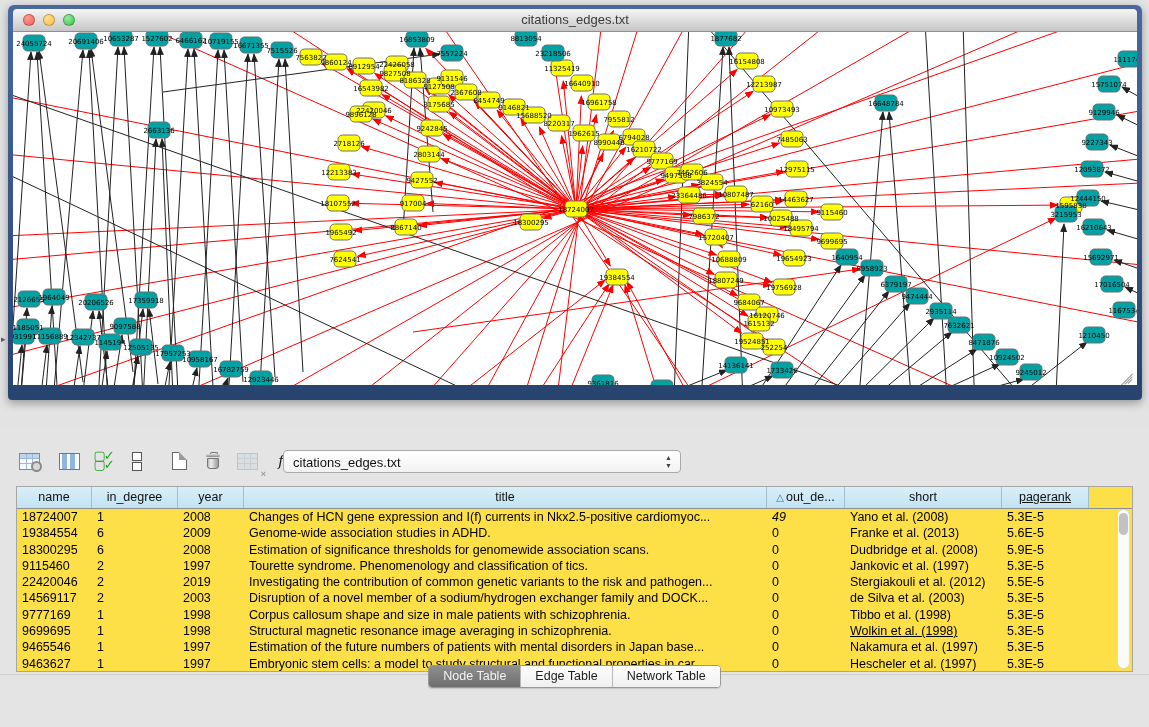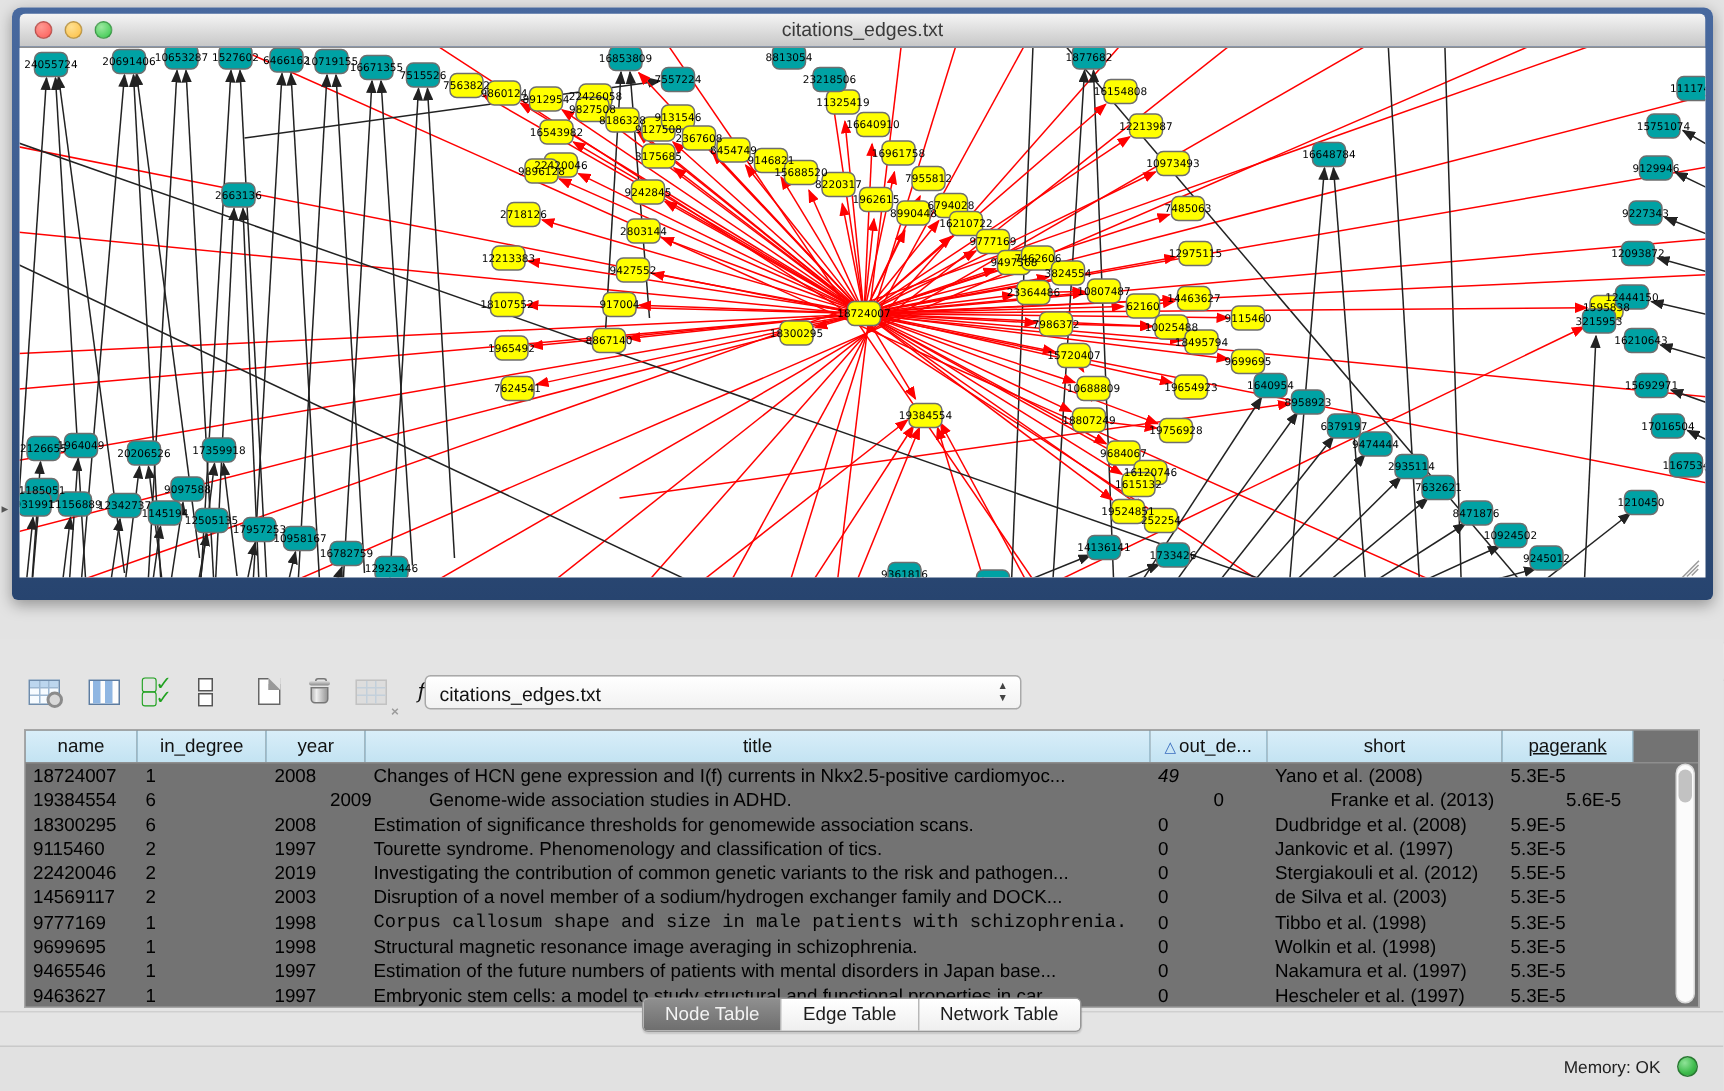--- a/index.html
+++ b/index.html
@@ -82,21 +82,21 @@
   .combo{
     position:absolute;left:283px;top:24px;width:398px;height:23px;
     background:linear-gradient(#ffffff,#f2f2f2);
     border:1px solid #a9a9a9;border-radius:4px;box-sizing:border-box;
   }
   .combo-text{position:absolute;left:9px;top:4px;font-size:13px;color:#111;}
   .combo-arrows{position:absolute;right:8px;top:3px;font-size:7px;color:#444;line-height:8px;text-align:center;}
   
   .table-wrap{
     position:absolute;left:16px;top:60px;width:1117px;height:186px;
-    background:#737373;border:1px solid #a6a6a6;box-sizing:border-box;overflow:hidden;
+    background:#fde047;border:1px solid #a6a6a6;box-sizing:border-box;overflow:hidden;
   }
   .thead{display:flex;height:21px;border-bottom:1px solid #8e8e8e;}
   .th{
     background:linear-gradient(#d9eef9,#c3e3f2);
     border-right:1px solid #9fc0d0;box-sizing:border-box;
     font-size:12.5px;color:#111;text-align:center;line-height:20px;
     overflow:hidden;white-space:nowrap;flex:none;
   }
   .th .sort{color:#3a6ebf;font-size:10px;margin-right:2px;}
   .trow{display:flex;height:16.3px;}
@@ -664,21 +664,21 @@
           <div class="td" style="width: 86px;">1</div>
           <div class="td" style="width: 66px;">2008</div>
           <div class="td" style="width: 523px;">Changes of HCN gene expression and I(f) currents in Nkx2.5-positive cardiomyoc...</div>
           <div class="td" style="width: 78px; font-style: italic;">49</div>
           <div class="td" style="width: 157px;">Yano et al. (2008)</div>
           <div class="td" style="width: 87px;">5.3E-5</div>
         </div>
         <div class="trow">
           <div class="td" style="width: 75px;">19384554</div>
           <div class="td" style="width: 86px;">6</div>
-          <div class="td" style="width: 66px; margin-left: 37px;">2009</div>
+          <div class="td" style="width: 66px;">2009</div>
           <div class="td" style="width: 523px;">Genome-wide association studies in ADHD.</div>
           <div class="td" style="width: 78px;">0</div>
           <div class="td" style="width: 157px;">Franke et al. (2013)</div>
           <div class="td" style="width: 87px;">5.6E-5</div>
         </div>
         <div class="trow">
           <div class="td" style="width: 75px;">18300295</div>
           <div class="td" style="width: 86px;">6</div>
           <div class="td" style="width: 66px;">2008</div>
           <div class="td" style="width: 523px;">Estimation of significance thresholds for genomewide association scans.</div>
@@ -710,32 +710,32 @@
           <div class="td" style="width: 66px;">2003</div>
           <div class="td" style="width: 523px;">Disruption of a novel member of a sodium/hydrogen exchanger family and DOCK...</div>
           <div class="td" style="width: 78px;">0</div>
           <div class="td" style="width: 157px;">de Silva et al. (2003)</div>
           <div class="td" style="width: 87px;">5.3E-5</div>
         </div>
         <div class="trow">
           <div class="td" style="width: 75px;">9777169</div>
           <div class="td" style="width: 86px;">1</div>
           <div class="td" style="width: 66px;">1998</div>
-          <div class="td" style="width: 523px; font-family: Liberation Mono, monospace;">Corpus callosum shape and size in male patients with schizophrenia.</div>
+          <div class="td" style="width: 523px;">Corpus callosum shape and size in male patients with schizophrenia.</div>
           <div class="td" style="width: 78px;">0</div>
           <div class="td" style="width: 157px;">Tibbo et al. (1998)</div>
           <div class="td" style="width: 87px;">5.3E-5</div>
         </div>
         <div class="trow">
           <div class="td" style="width: 75px;">9699695</div>
           <div class="td" style="width: 86px;">1</div>
           <div class="td" style="width: 66px;">1998</div>
           <div class="td" style="width: 523px;">Structural magnetic resonance image averaging in schizophrenia.</div>
           <div class="td" style="width: 78px;">0</div>
-          <div class="td" style="width: 157px;">Wolkin et al. (1998)</div>
+          <div class="td" style="width: 157px; text-decoration: underline;">Wolkin et al. (1998)</div>
           <div class="td" style="width: 87px;">5.3E-5</div>
         </div>
         <div class="trow">
           <div class="td" style="width: 75px;">9465546</div>
           <div class="td" style="width: 86px;">1</div>
           <div class="td" style="width: 66px;">1997</div>
           <div class="td" style="width: 523px;">Estimation of the future numbers of patients with mental disorders in Japan base...</div>
           <div class="td" style="width: 78px;">0</div>
           <div class="td" style="width: 157px;">Nakamura et al. (1997)</div>
           <div class="td" style="width: 87px;">5.3E-5</div>
@@ -757,17 +757,13 @@
 
   <div class="tabline"></div>
   <div class="tabs">
     <span class="segctl">
       <span class="seg active">Node Table</span>
       <span class="seg">Edge Table</span>
       <span class="seg">Network Table</span>
     </span>
   </div>
 
-  <div class="footer">
-    <span class="mem-label">Memory: OK</span>
-    <span class="mem-dot"></span>
-  </div>
 </div>
 
 </body></html>

